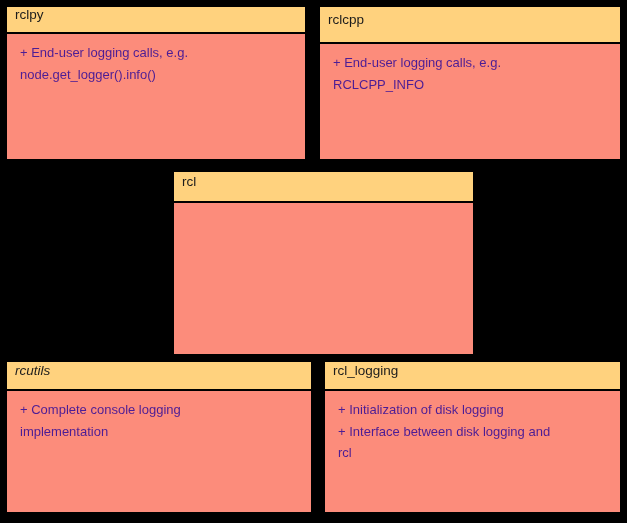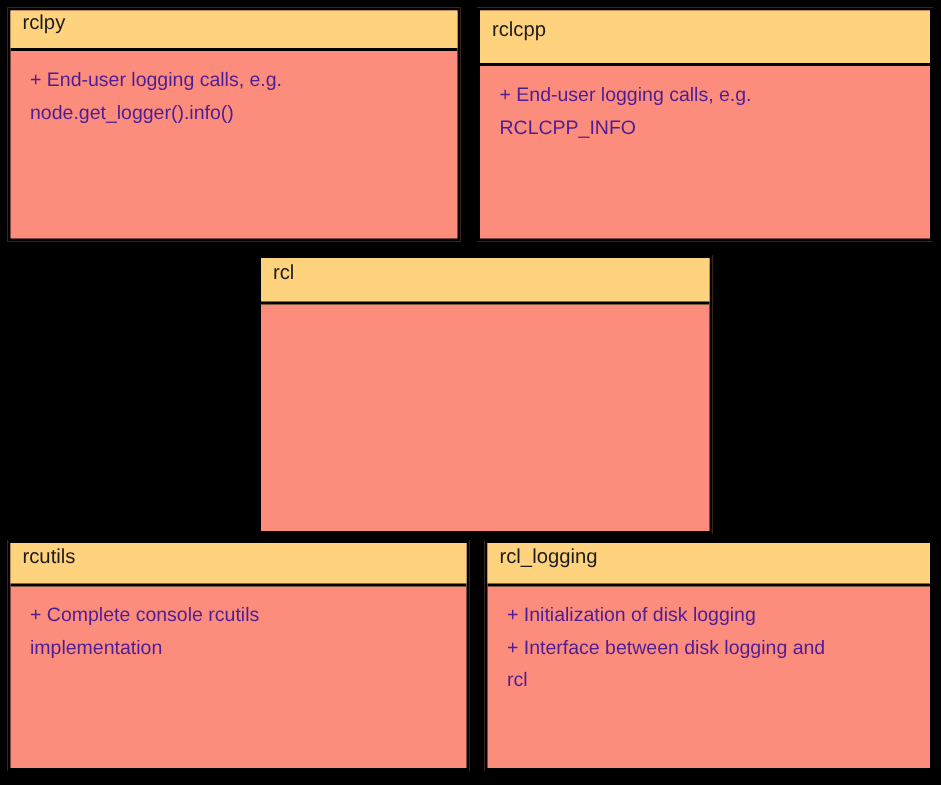--- a/index.html
+++ b/index.html
@@ -47,21 +47,21 @@
     flex: 1 1 auto;
   }
   
   .box-rclpy       { left: 5px;   top: 5px;   width: 302px; height: 156px; }
   .box-rclpy .box-header       { height: 27px; }
   .box-rclcpp      { left: 318px; top: 5px;   width: 304px; height: 156px; }
   .box-rclcpp .box-header      { height: 37px; }
   .box-rcl         { left: 172px; top: 170px; width: 303px; height: 186px; }
   .box-rcl .box-header         { height: 31px; }
   .box-rcutils     { left: 5px;   top: 360px; width: 308px; height: 154px; }
-  .box-rcutils .box-header     { height: 29px; }
+  .box-rcutils .box-header     { height: 29px; font-style: italic; }
   .box-rcl-logging { left: 323px; top: 360px; width: 299px; height: 154px; justify-content: center; }
   .box-rcl-logging .box-header { height: 29px; }
 </style>
 </head>
 <body>
 
 <div class="canvas">
 
   <div class="uml-box box-rclpy">
     <div class="box-header">rclpy</div>
@@ -74,21 +74,21 @@
     <div class="box-body">+ End-user logging calls, e.g.
 RCLCPP_INFO</div>
   </div>
 
   <div class="uml-box box-rcl">
     <div class="box-header">rcl</div>
   </div>
 
   <div class="uml-box box-rcutils">
     <div class="box-header">rcutils</div>
-    <div class="box-body">+ Complete console rcutils
+    <div class="box-body">+ Complete console logging
 implementation</div>
   </div>
 
   <div class="uml-box box-rcl-logging">
     <div class="box-header">rcl_logging</div>
     <div class="box-body">+ Initialization of disk logging
 + Interface between disk logging and
 rcl</div>
   </div>
 

